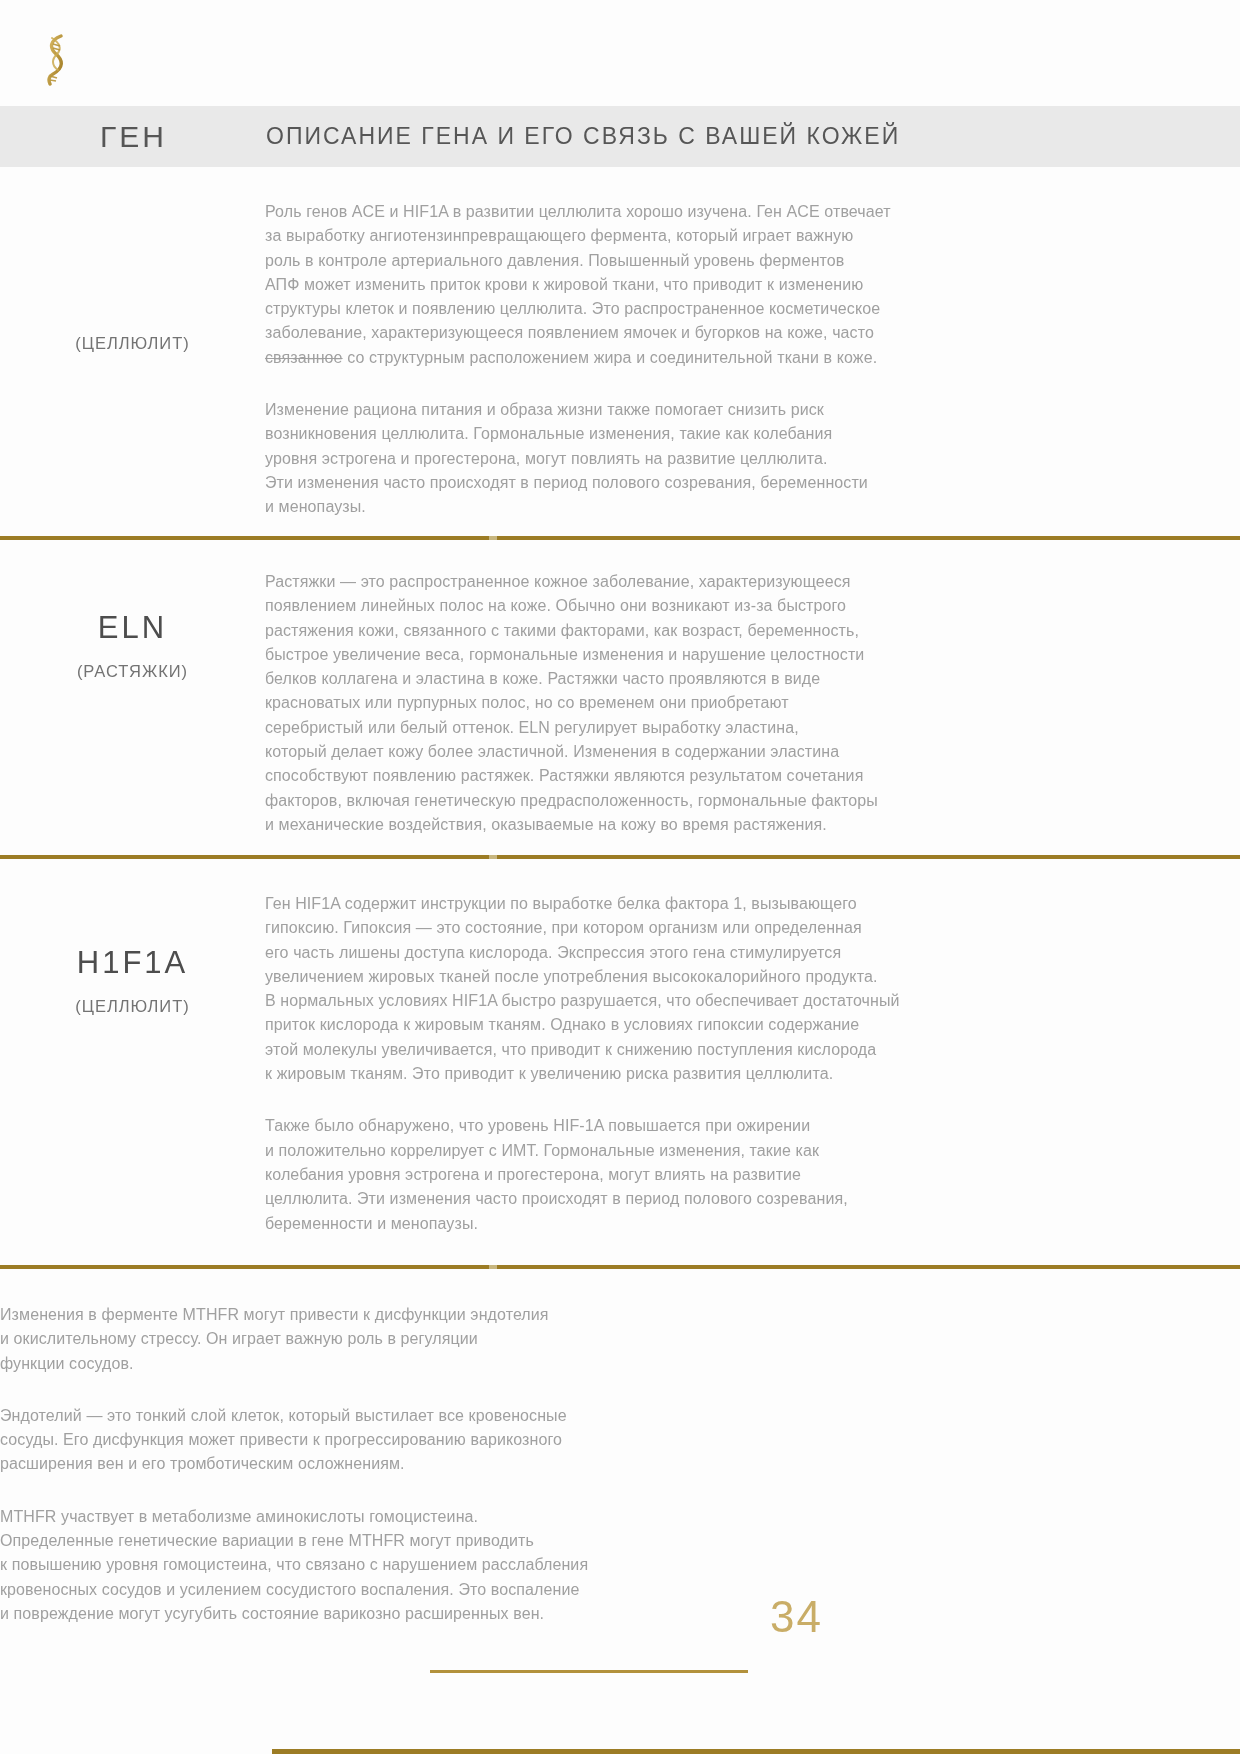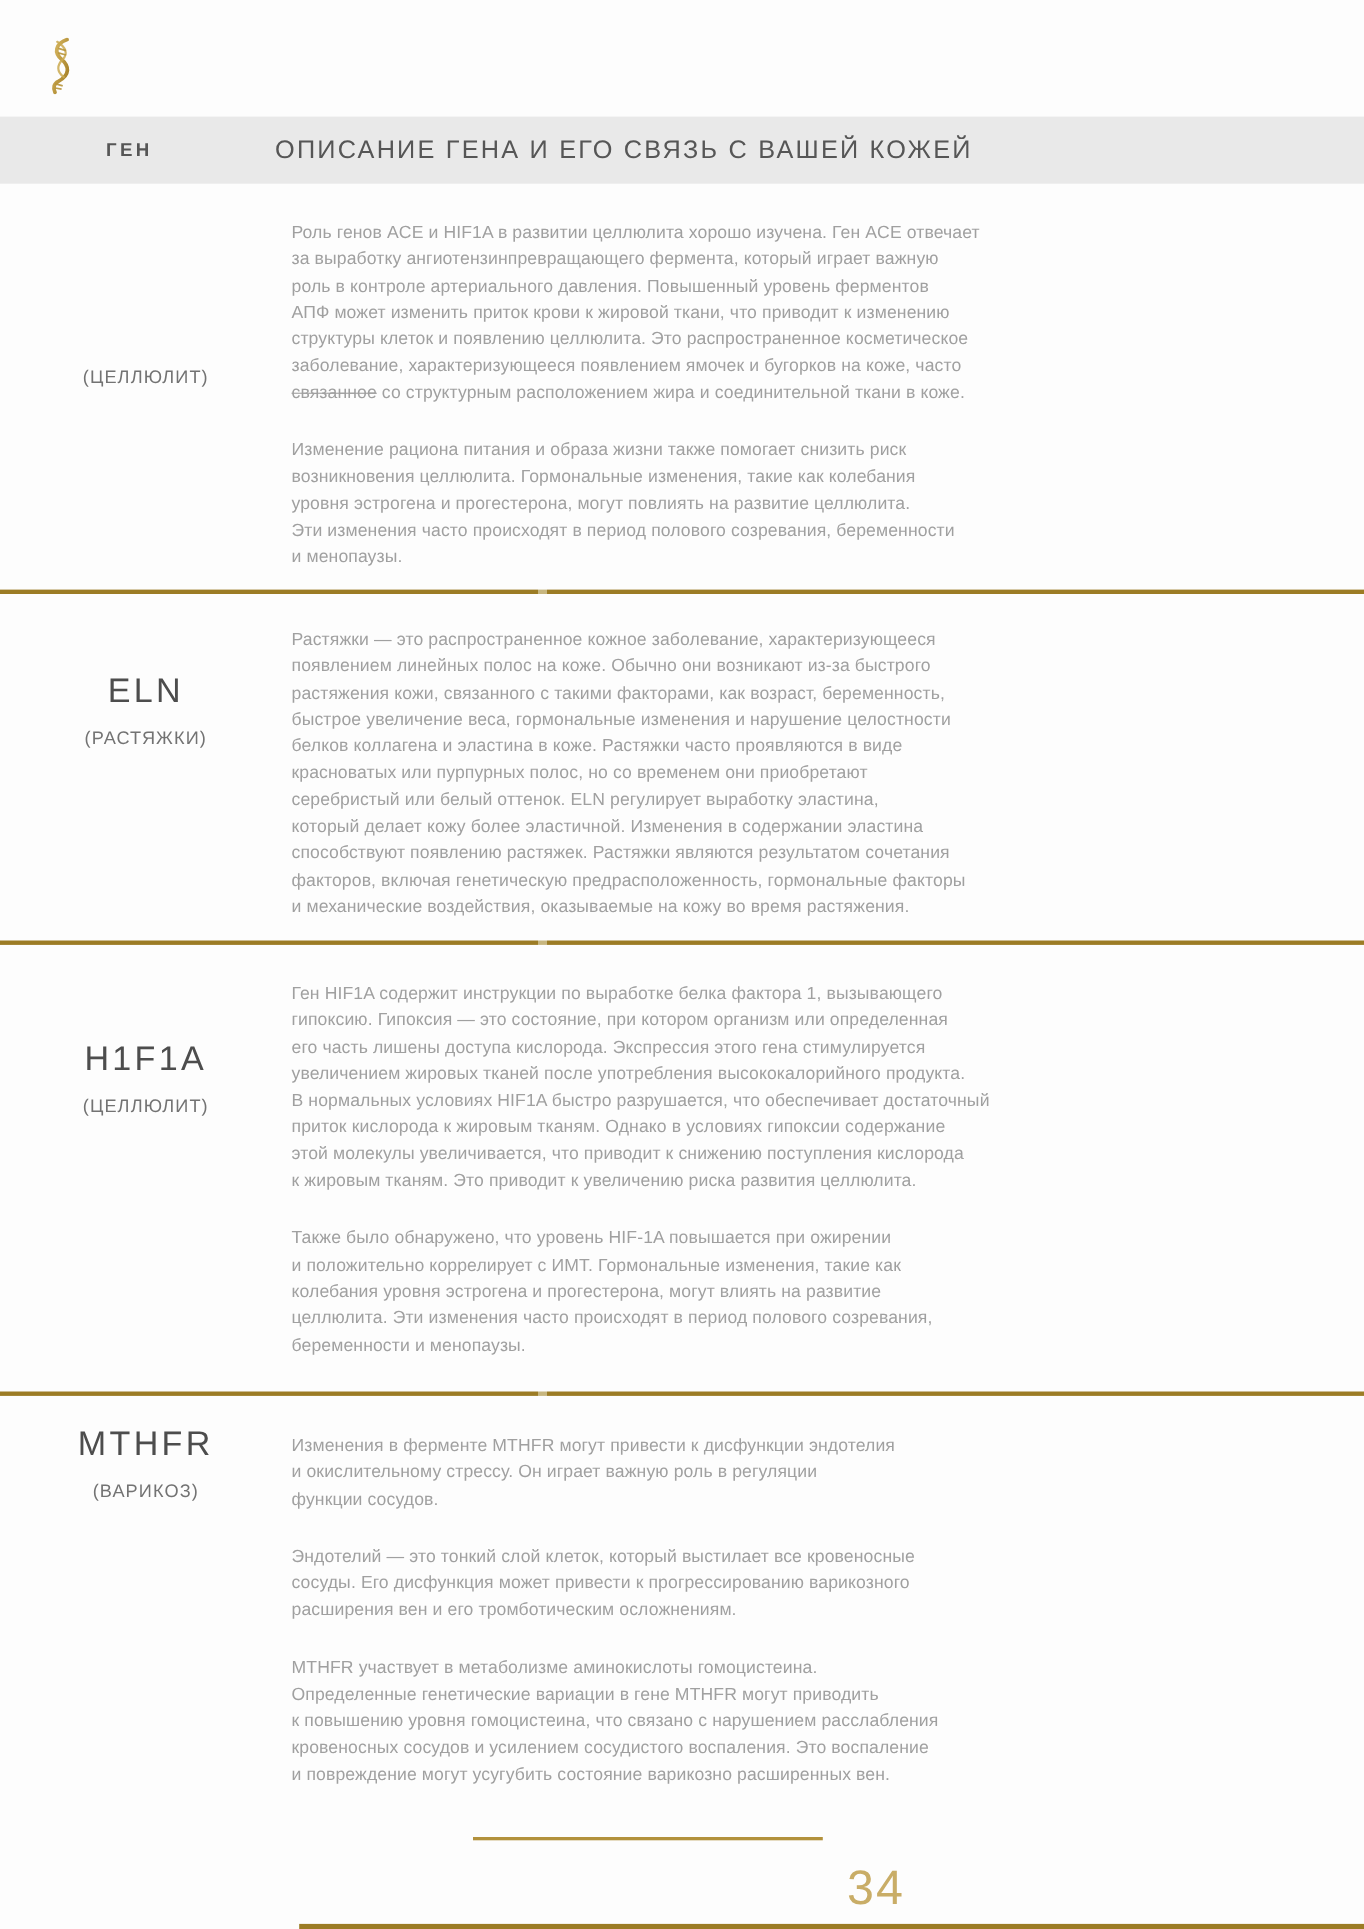--- a/index.html
+++ b/index.html
@@ -7,22 +7,22 @@
     position:relative;width:1240px;height:1754px;background:#fdfdfd;
     font-family:"Liberation Sans",sans-serif;overflow:hidden;
   }
   .logo{position:absolute;left:44px;top:34px;width:26px;height:52px;}
   
   .band{
     position:absolute;left:0;top:106px;width:1240px;height:61px;
     background:#e9e9e9;display:flex;align-items:center;
   }
   .band-gene{
-    width:235px;text-align:center;font-size:17px;letter-spacing:3px;
-    color:#565656;font-weight:700;
+    width:235px;text-align:center;font-size:30px;letter-spacing:3px;
+    color:#565656;font-weight:400;padding-left:16px;
   }
   .band-desc{
     flex:1;padding-left:15px;font-size:23px;letter-spacing:2px;
     color:#565656;font-weight:300;white-space:nowrap;
   }
   
   .table{position:absolute;left:0;top:167px;width:1240px;}
   .row{position:relative;display:flex;}
   .row-1{height:369px;}
   .row-2{height:315px;}
@@ -55,21 +55,21 @@
     background:linear-gradient(to right,
       #9c7c25 0px,#9c7c25 489px,
       #c7b67f 489px,#c7b67f 497px,
       #9c7c25 497px,#9c7c25 100%);
   }
   
   .footer-line{
     position:absolute;left:430px;top:1670px;width:318px;height:3px;background:#b2913c;
   }
   .page-number{
-    position:absolute;left:770px;top:1692px;font-size:44px;letter-spacing:2px;
+    position:absolute;left:770px;top:1592px;font-size:44px;letter-spacing:2px;
     color:#c9ad67;font-weight:300;
   }
   .bottom-bar{
     position:absolute;left:272px;bottom:0;width:968px;height:5px;background:#9c7c25;
   }
 </style>
 </head>
 <body>
 
 <div class="page">
@@ -168,26 +168,20 @@
 и положительно коррелирует с ИМТ. Гормональные изменения, такие как
 колебания уровня эстрогена и прогестерона, могут влиять на развитие
 целлюлита. Эти изменения часто происходят в период полового созревания,
 беременности и менопаузы.</p>
       </div>
     </div>
 
     <div class="divider"></div>
 
     <div class="row row-4">
-      <div class="gene-cell">
-        <div class="gene-block">
-          <div class="gene-name">MTHFR</div>
-          <div class="gene-sub">(ВАРИКОЗ)</div>
-        </div>
-      </div>
       <div class="desc-cell">
         <p>Изменения в ферменте MTHFR могут привести к дисфункции эндотелия
 и окислительному стрессу. Он играет важную роль в регуляции
 функции сосудов.</p>
         <p>Эндотелий — это тонкий слой клеток, который выстилает все кровеносные
 сосуды. Его дисфункция может привести к прогрессированию варикозного
 расширения вен и его тромботическим осложнениям.</p>
         <p>MTHFR участвует в метаболизме аминокислоты гомоцистеина.
 Определенные генетические вариации в гене MTHFR могут приводить
 к повышению уровня гомоцистеина, что связано с нарушением расслабления

